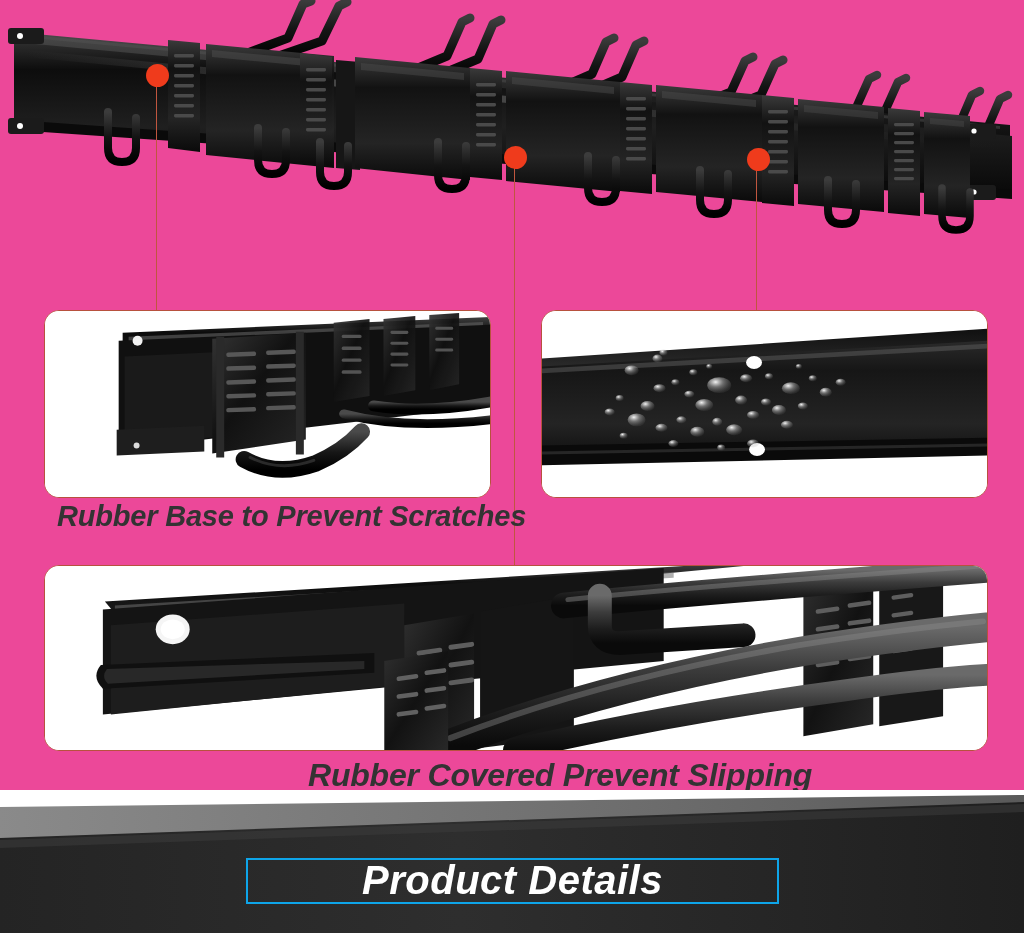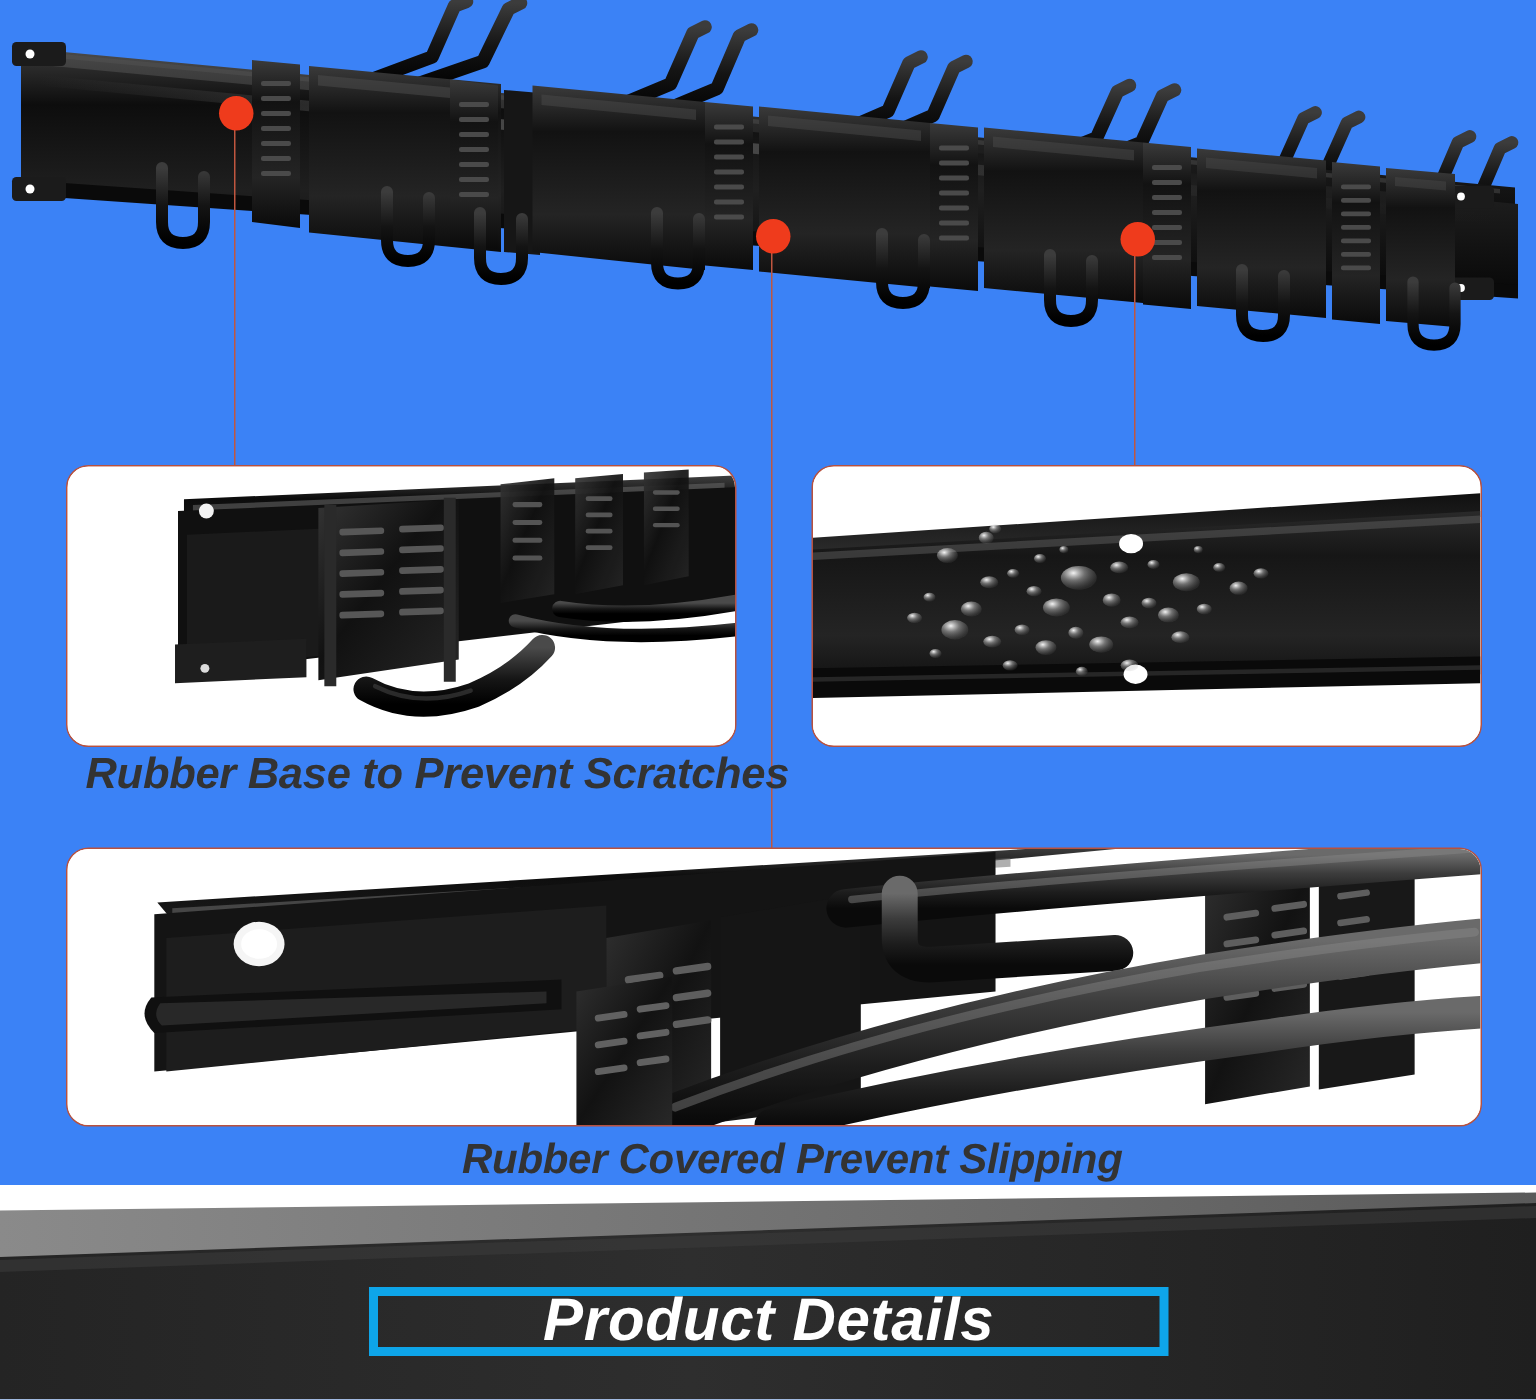--- a/index.html
+++ b/index.html
@@ -9,21 +9,21 @@
     height: 933px;
     background: #ffffff;
     font-family: "Liberation Sans", sans-serif;
     overflow: hidden;
   }
 
   #page {
     position: relative;
     width: 1024px;
     height: 933px;
-    background: #3b82f6;
+    background: #ec4899;
   }
 
   
   #hero {
     position: absolute;
     left: 0; top: 0;
     width: 1024px; height: 250px;
   }
   #hero svg { display: block; }
 
@@ -53,35 +53,35 @@
   .caption {
     position: absolute;
     font-family: "Liberation Sans", sans-serif;
     font-weight: bold;
     font-style: italic;
     color: #333333;
     white-space: nowrap;
     letter-spacing: -0.2px;
   }
   .caption-lg { font-size: 29px; }
-  .caption-md { font-size: 28px; text-align: right; }
+  .caption-md { font-size: 32px; text-align: right; }
 
   
   #banner {
     position: absolute;
     left: 0; top: 790px;
     width: 1024px; height: 143px;
   }
   #banner svg { display: block; }
 
   #banner-title-box {
     position: absolute;
     left: 246px; top: 858px;
     width: 533px; height: 46px;
-    border: 6px solid #0ea5e9;
+    border: 2px solid #0ea5e9;
     display: flex;
     align-items: center;
     justify-content: center;
   }
   #banner-title {
     font-family: "Liberation Sans", sans-serif;
     font-weight: bold;
     font-style: italic;
     font-size: 40px;
     color: #ffffff;

